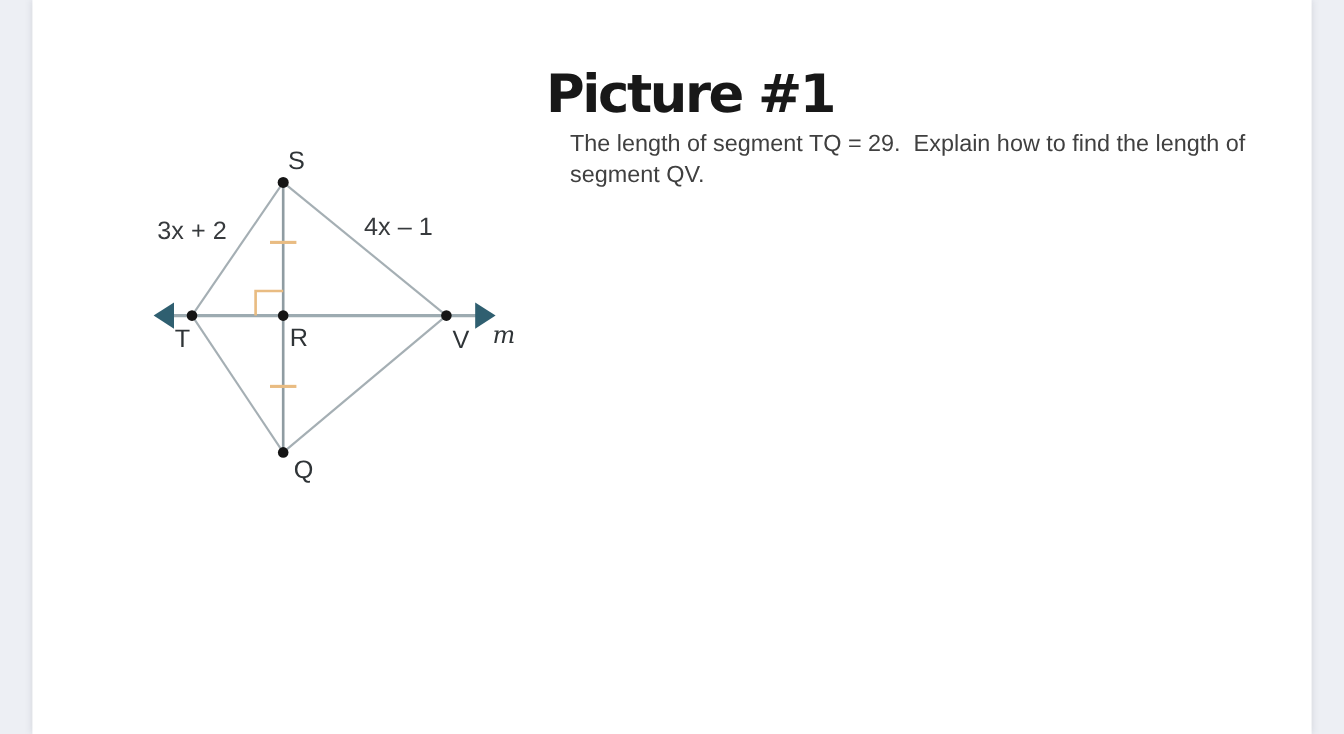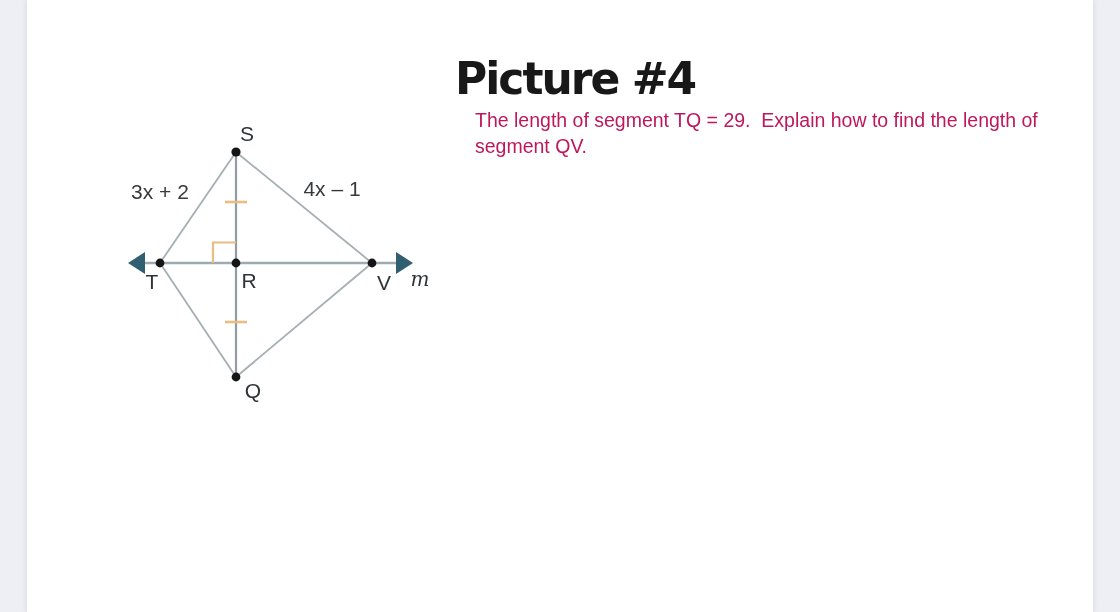--- a/index.html
+++ b/index.html
@@ -25,21 +25,21 @@
     font-size: 44px;
     letter-spacing: -2px;
     color: #181818;
   }
   .problem-text {
     position: absolute;
     left: 475px; top: 87px;
     width: 575px;
     font-size: 19.5px;
     line-height: 26px;
-    color: #be185d;
+    color: #404040;
     white-space: pre-wrap;
   }
   .diagram {
     position: absolute;
     left: 110px; top: 105px;
     width: 335px; height: 305px;
   }
   .vertex-label {
     font-family: "Liberation Sans", sans-serif;
     font-size: 21px;
@@ -55,21 +55,21 @@
     font-style: italic;
     font-size: 20px;
     fill: #2f3437;
   }
 </style>
 </head>
 <body>
 
 <div class="sheet"></div>
 
-<h1 class="page-title">Picture #4</h1>
+<h1 class="page-title">Picture #1</h1>
 
 <p class="problem-text">The length of segment TQ = 29.  Explain how to find the length of
 segment QV.</p>
 
 <svg class="diagram" viewBox="110 105 335 305" xmlns="http://www.w3.org/2000/svg">
 
   <line x1="137" y1="263" x2="404" y2="263" stroke-width="2.6" stroke="#9dabb1"></line>
   <polygon points="128,263 145,252 145,274" fill="#2f5f70"></polygon>
   <polygon points="413,263 396,252 396,274" fill="#2f5f70"></polygon>
 

